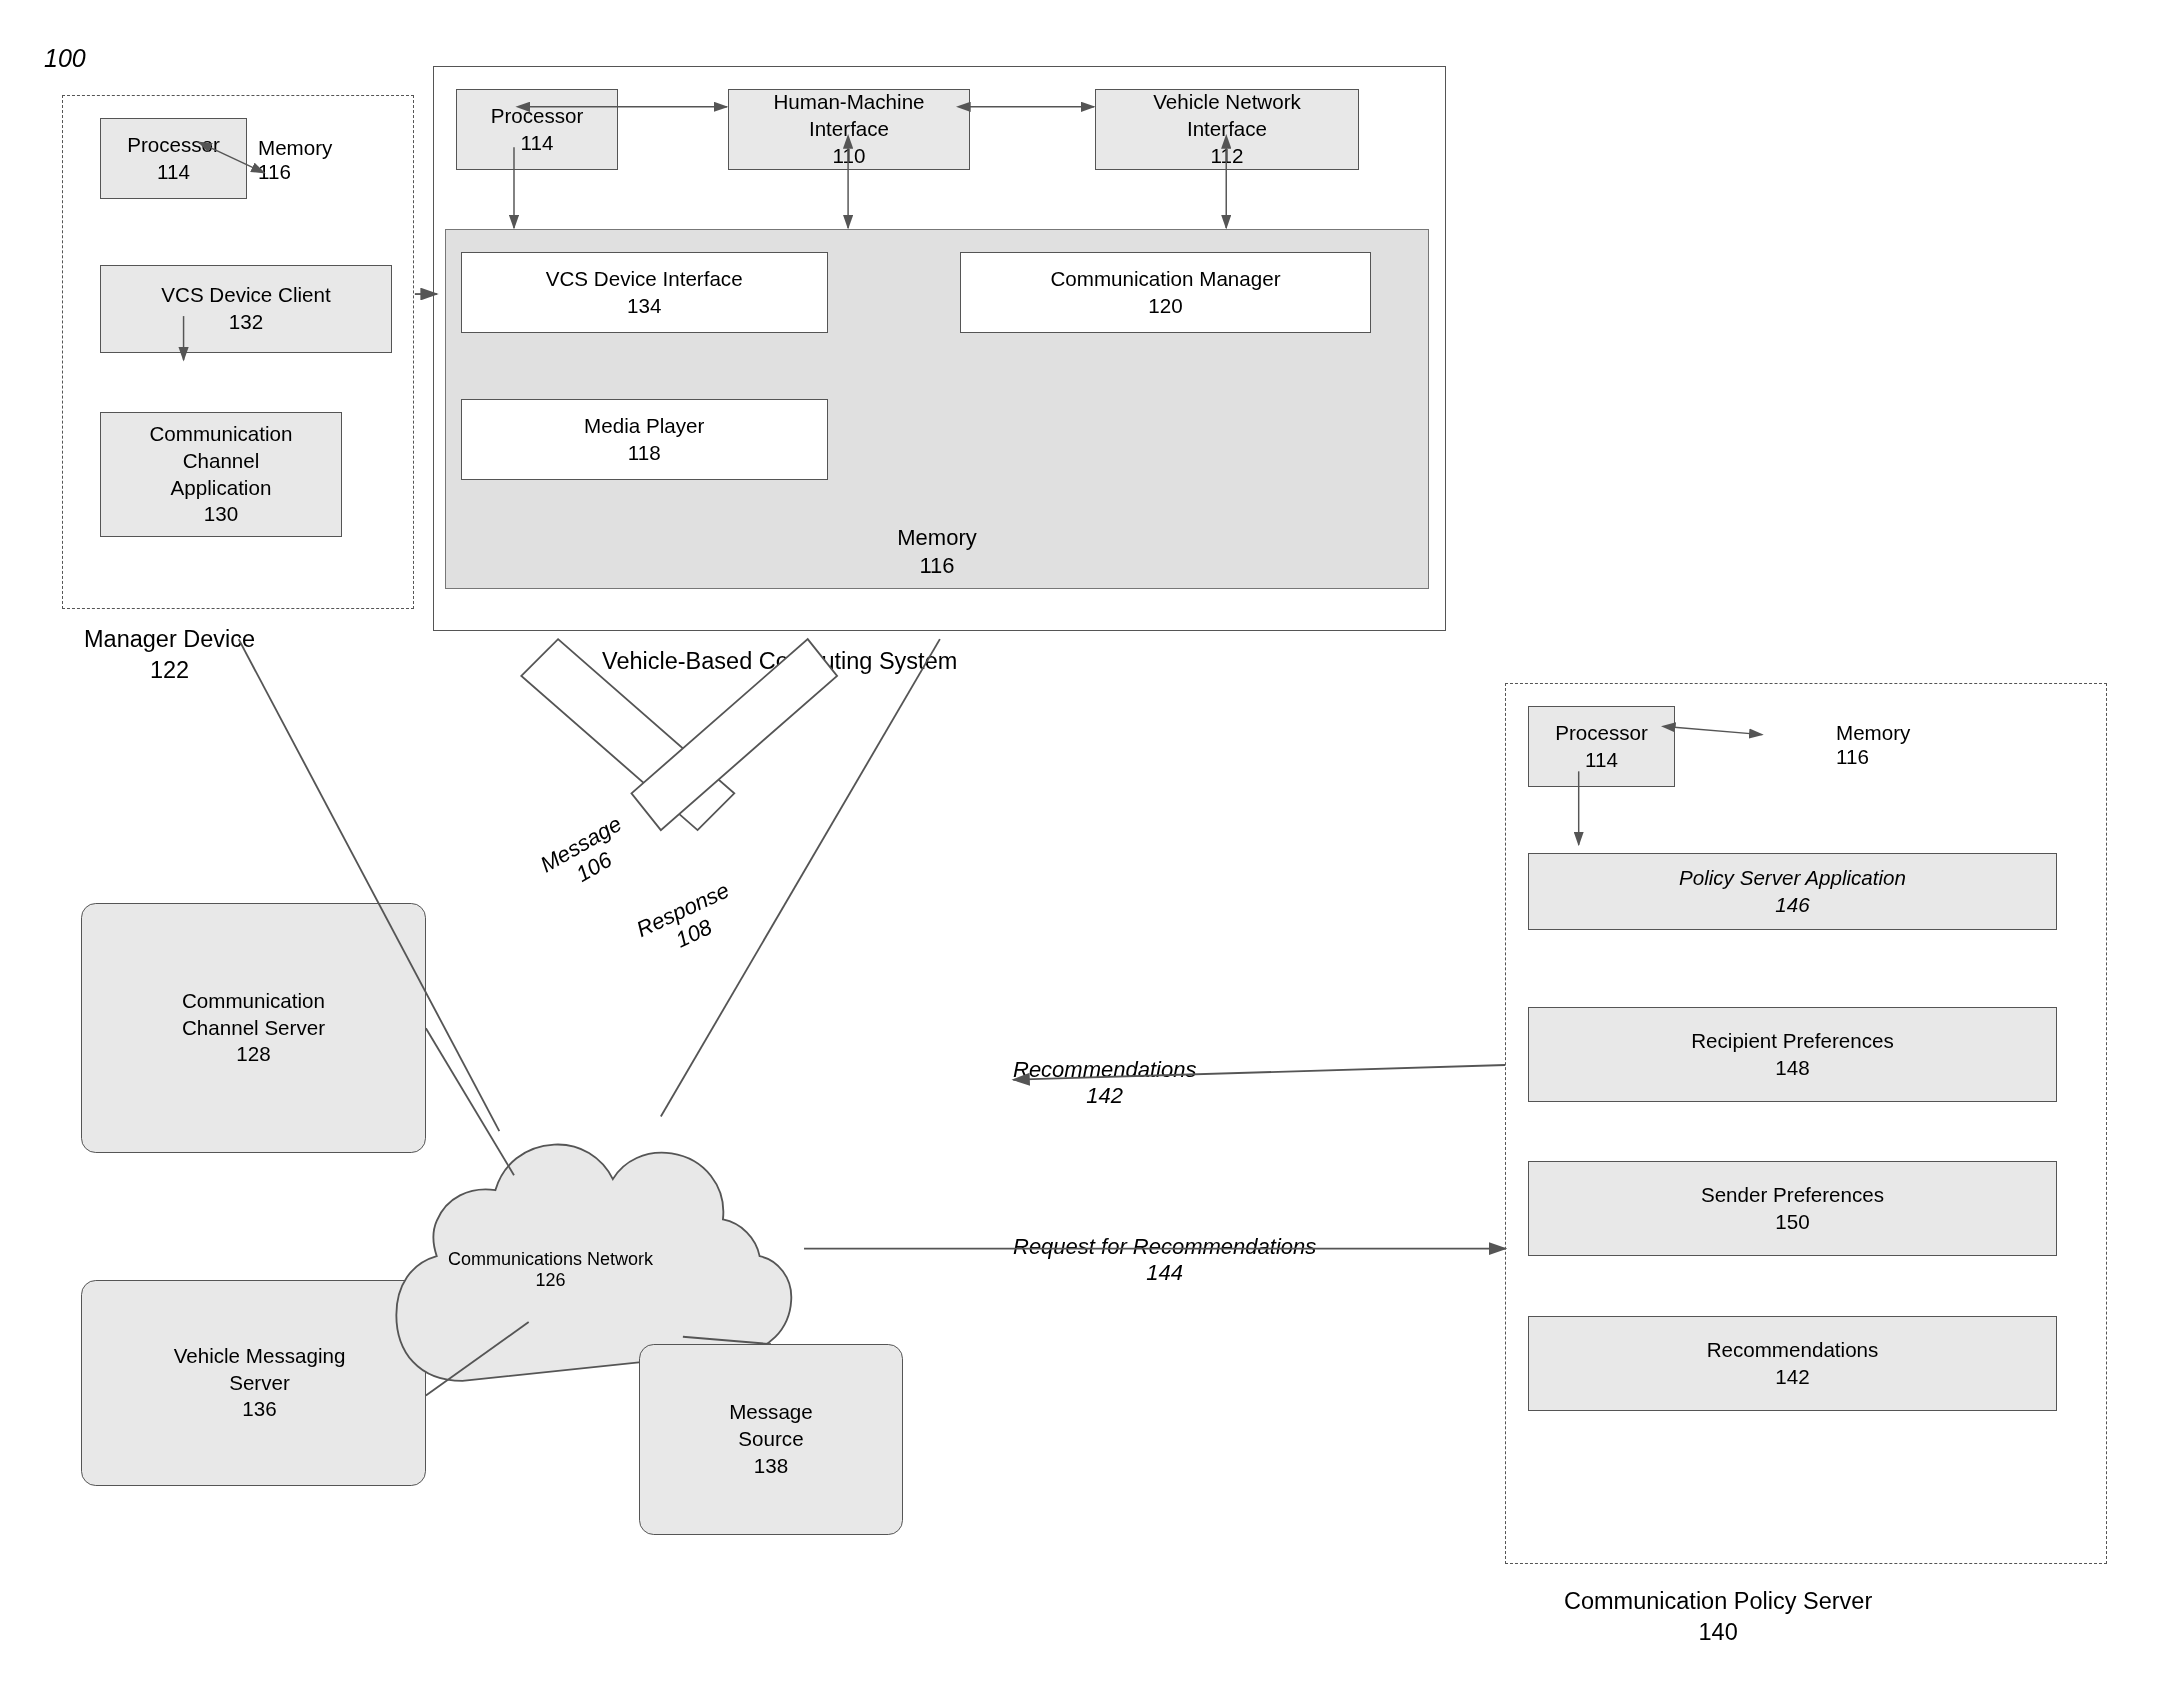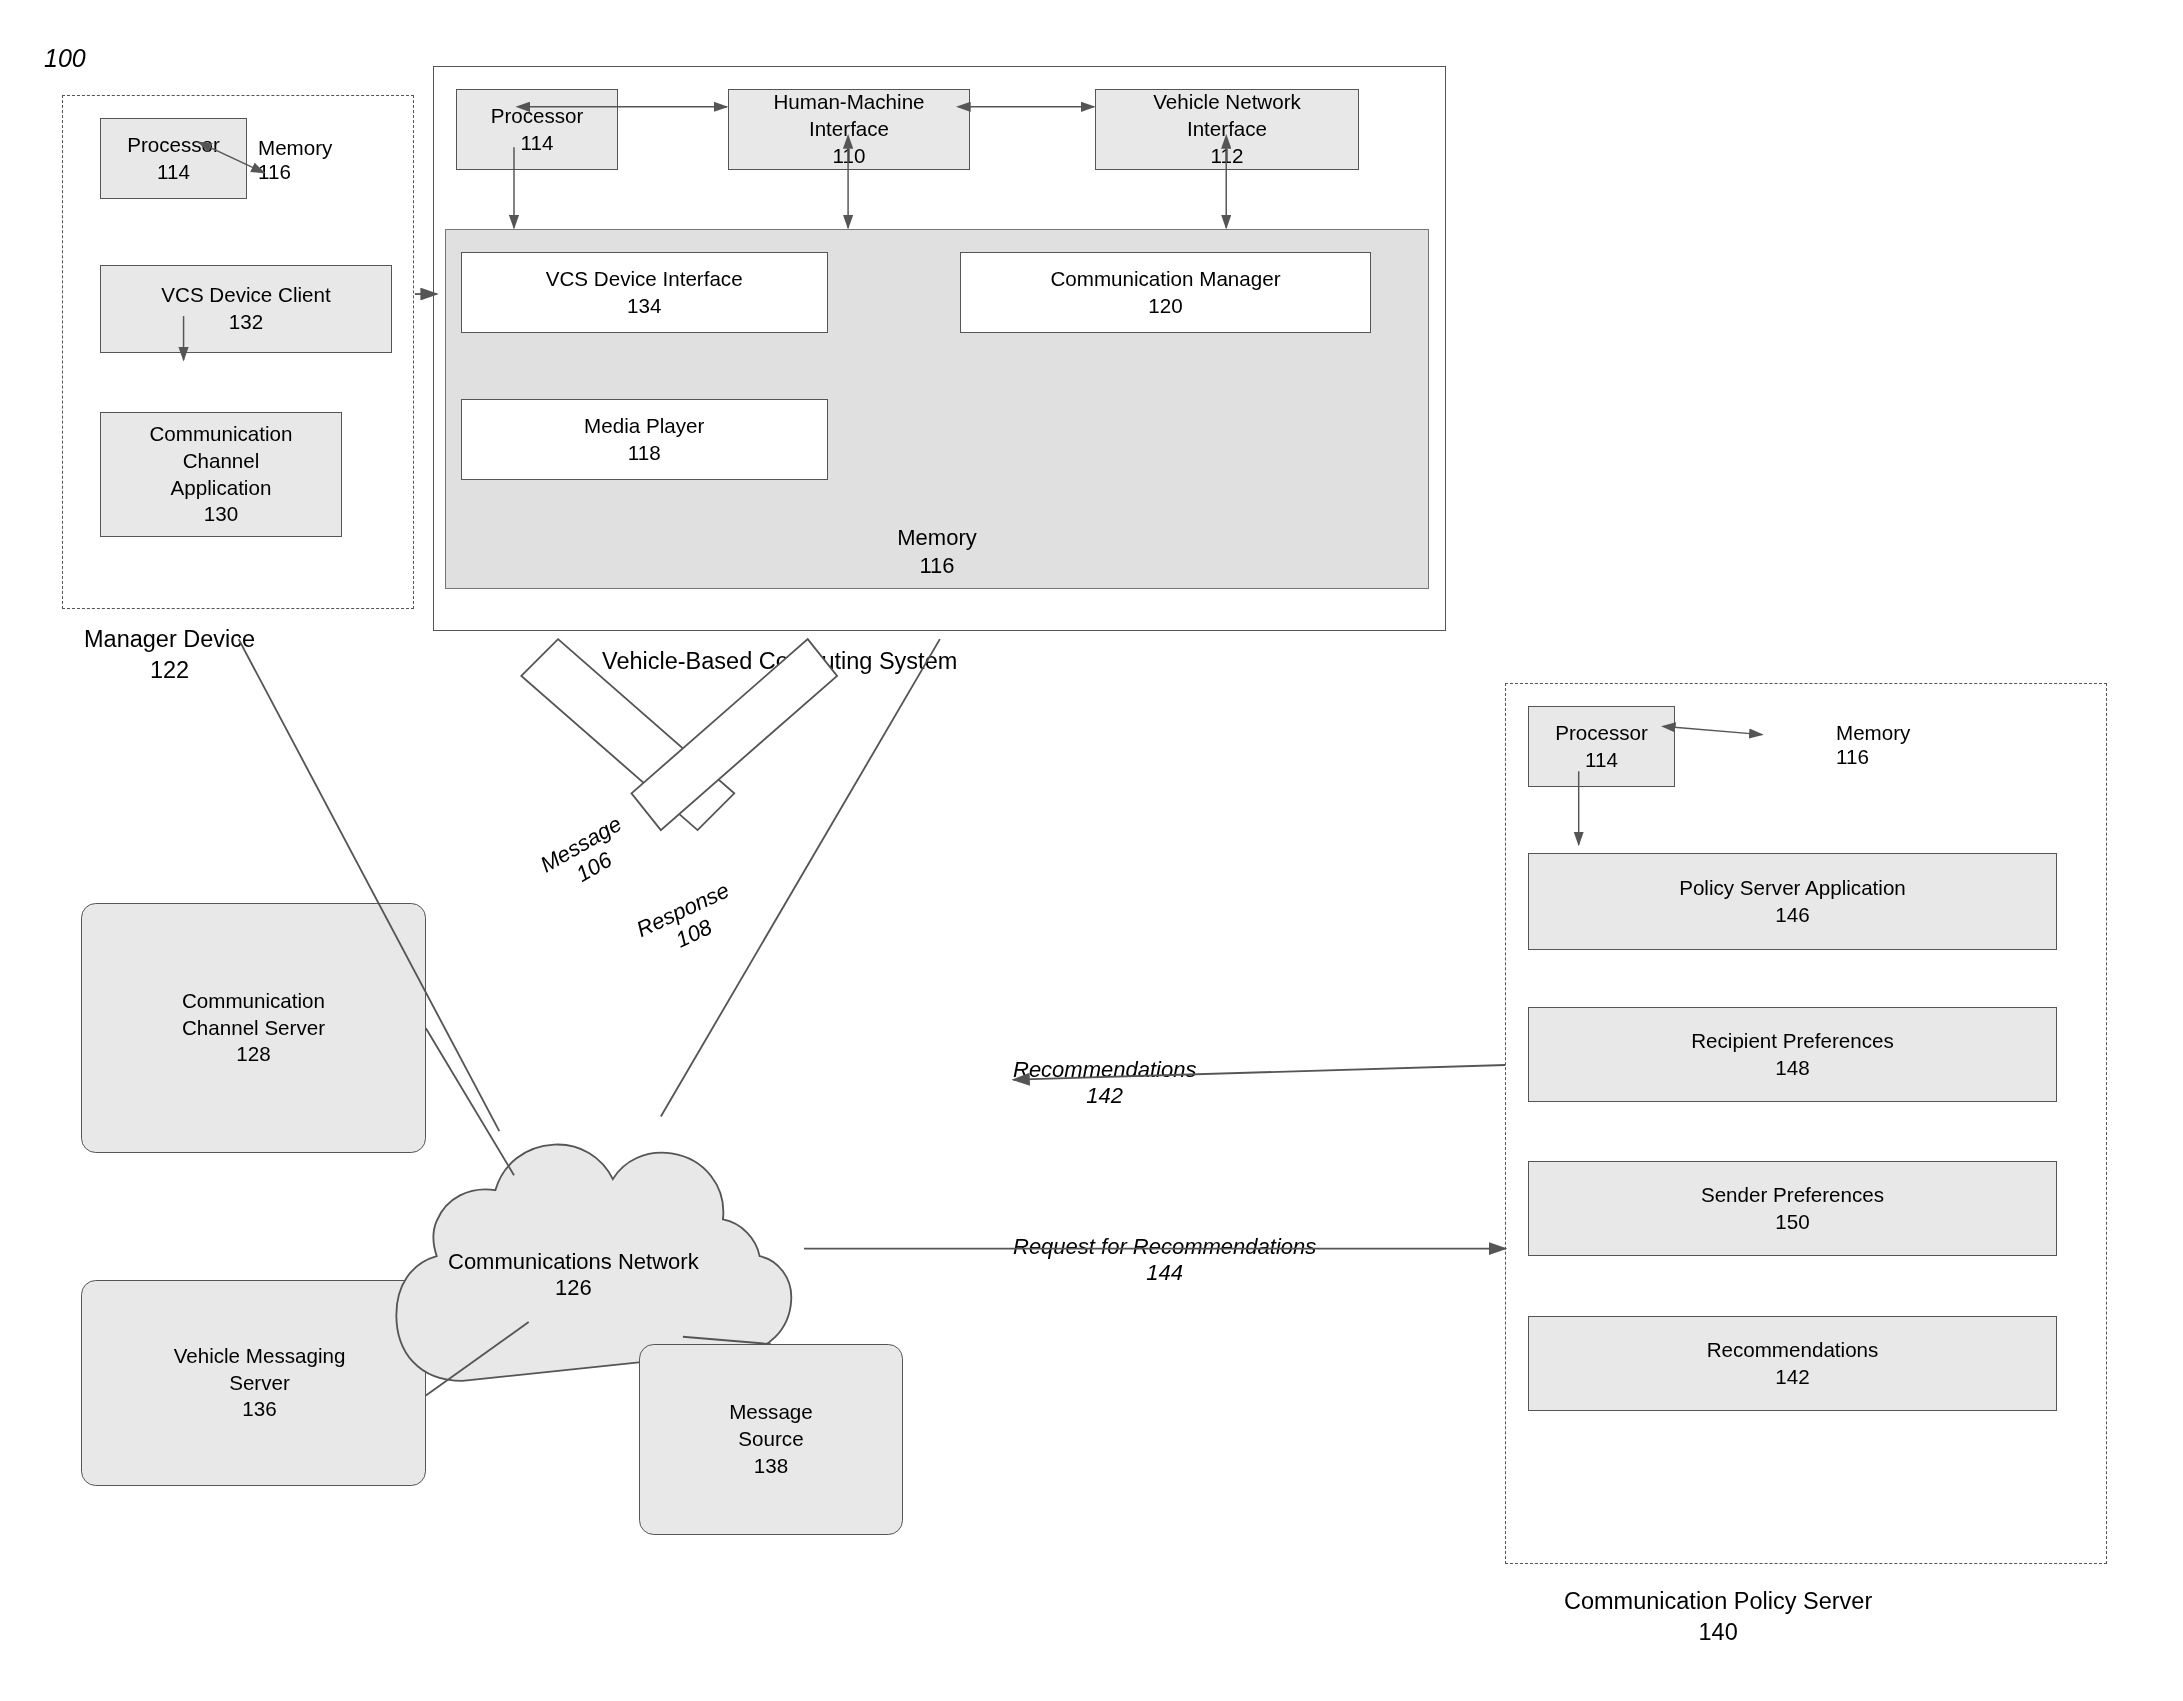--- a/index.html
+++ b/index.html
@@ -179,21 +179,21 @@
   <div class="cloud" style="left:389px; top:1102px;">
     <svg width="411" height="323" viewBox="0 0 560 440">
 
       <path d="M100,380 C40,380 10,340 10,290 C10,250 30,220 65,210
                C60,195 58,178 65,162 C78,130 110,115 145,120
                C155,85 185,60 225,58 C260,56 290,75 305,105
                C320,80 350,65 385,70 C430,77 460,115 455,160
                C480,165 500,185 505,210 C530,215 550,240 548,270
                C546,310 515,340 480,340 Z" fill="#e8e8e8" stroke="#555" stroke-width="2.5"></path>
     </svg>
-    <div style="position:absolute; top:147px; left:59px; text-align:center; font-size:22px;">
+    <div style="position:absolute; top:147px; left:59px; text-align:center; font-size:18px;">
       <span>Communications
 Network</span><br>
       <span>126</span>
     </div>
   </div>
 
   <div class="box box-rounded box-shaded" style="left:639px; top:1344px; width:264px; height:191px;">
     <span>Message<br>Source</span>
     <span>138</span>
   </div>
@@ -203,21 +203,21 @@
     <div class="box box-shaded" style="position:absolute; left:22px; top:22px; width:147px; height:81px;">
       <span>Processor</span>
       <span>114</span>
     </div>
 
     <div style="position:absolute; left:330px; top:37px; font-size:20.6px;">
       <span>Memory</span><br>
       <span>116</span>
     </div>
 
-    <div class="box box-shaded" style="position:absolute; left:22px; top:169px; width:529px; height:97px;">
+    <div class="box box-shaded" style="position:absolute; left:22px; top:169px; width:529px; height:77px;font-style:italic;">
       <span>Policy Server Application</span>
       <span>146</span>
     </div>
 
     <div class="box box-shaded" style="position:absolute; left:22px; top:323px; width:529px; height:95px;">
       <span>Recipient Preferences</span>
       <span>148</span>
     </div>
 
     <div class="box box-shaded" style="position:absolute; left:22px; top:477px; width:529px; height:95px;">

